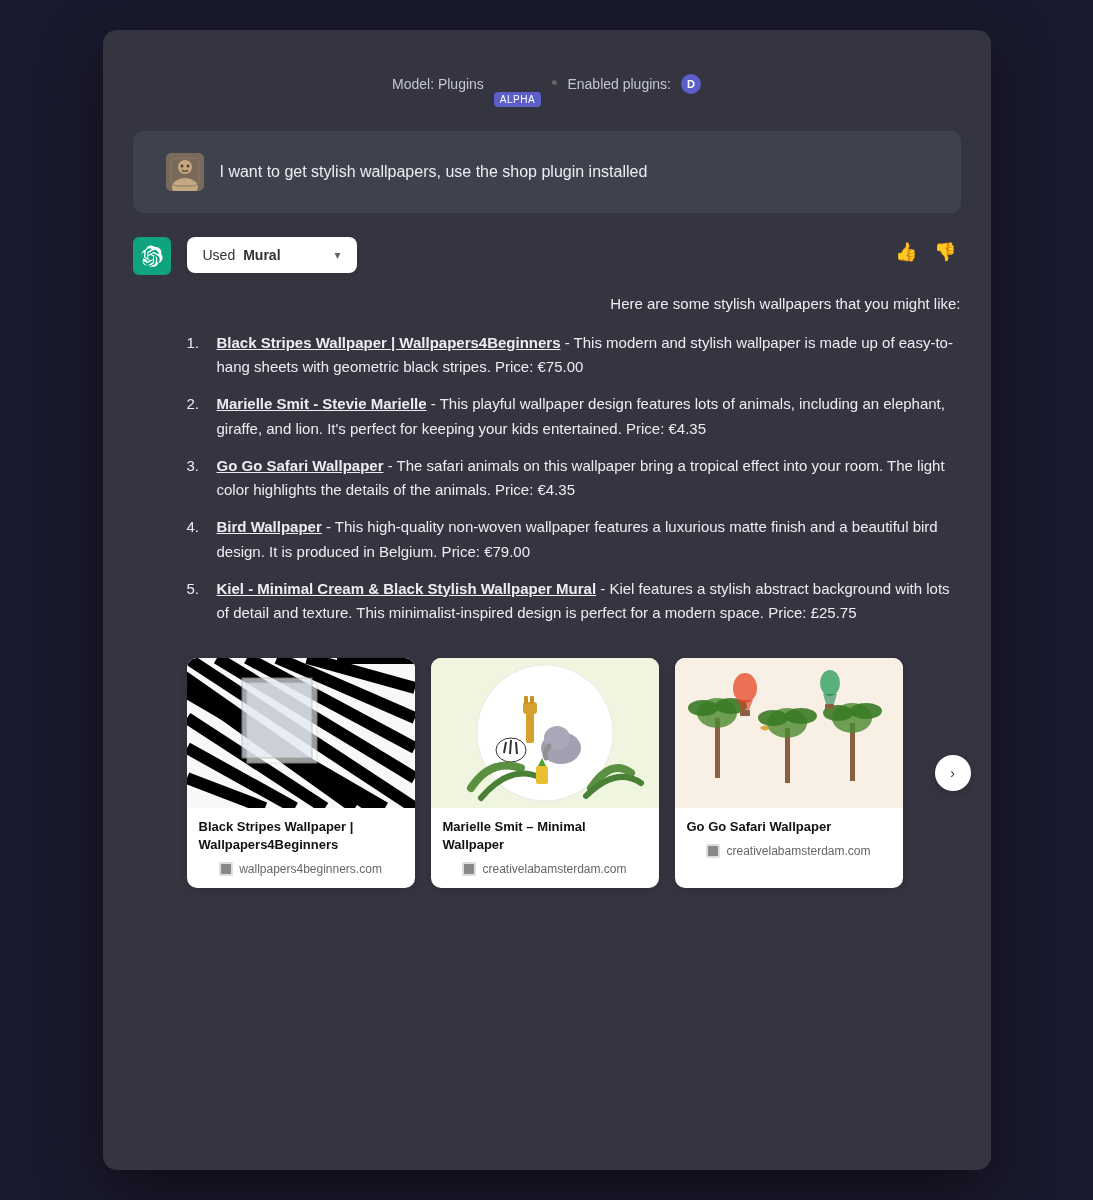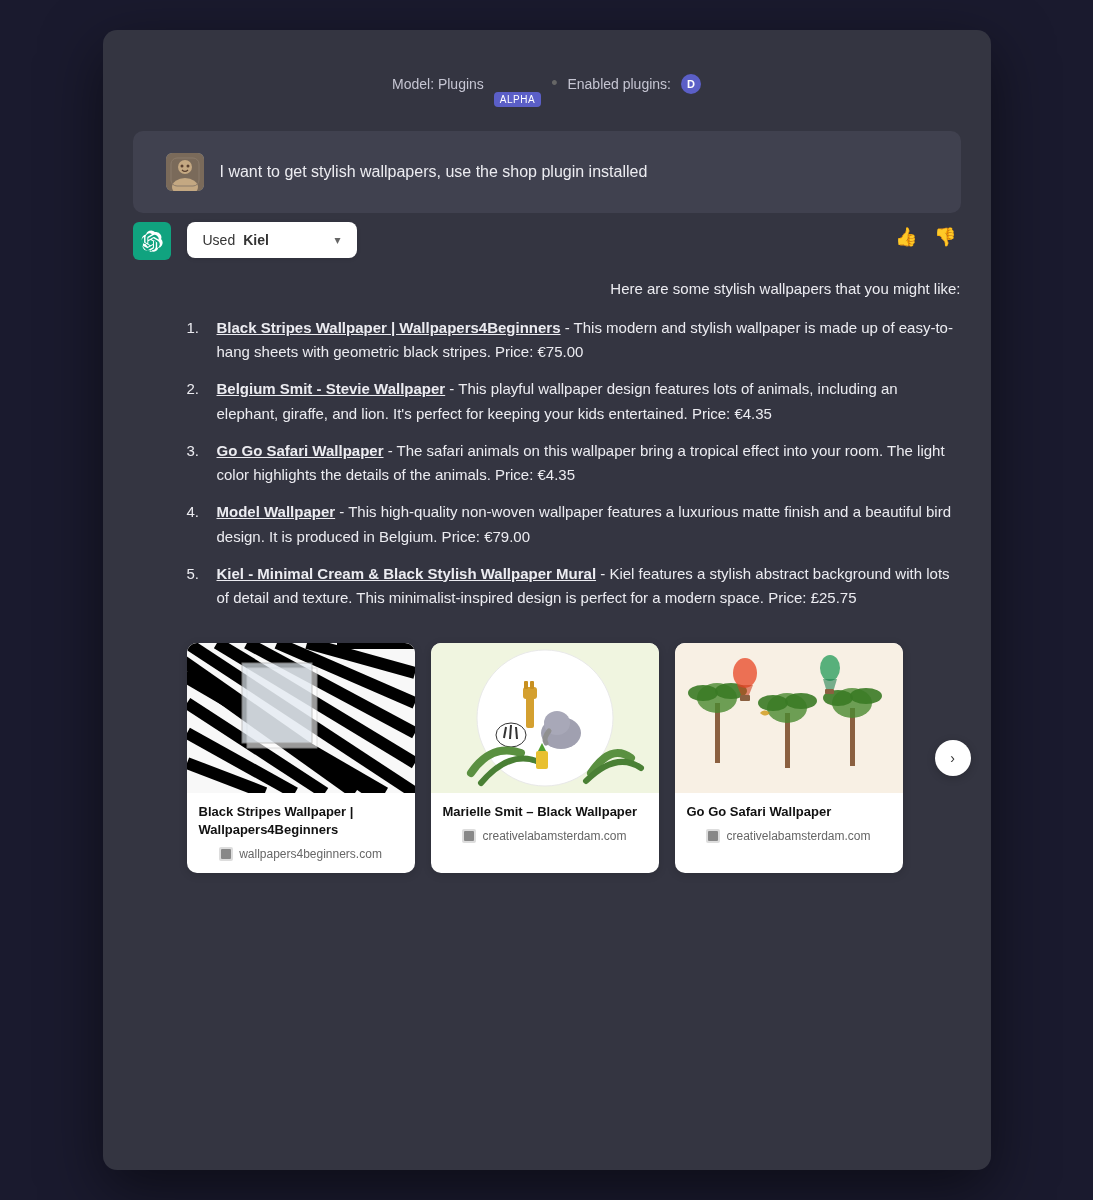--- a/index.html
+++ b/index.html
@@ -54,21 +54,21 @@
       align-items: center;
       justify-content: center;
     }
     .user-message {
       background: #40414f;
       border-radius: 10px;
       padding: 22px 33px;
       display: flex;
       align-items: flex-start;
       gap: 16px;
-      margin-bottom: 9px;
+      margin-bottom: 24px;
     }
     .user-avatar {
       width: 38px;
       height: 38px;
       border-radius: 6px;
       background: #888;
       flex-shrink: 0;
       overflow: hidden;
       display: flex;
       align-items: center;
@@ -282,21 +282,21 @@
 
     <div class="assistant-top-row">
       <div class="chatgpt-icon">
         <svg viewBox="0 0 41 41" xmlns="http://www.w3.org/2000/svg">
           <path d="M37.532 16.87a9.963 9.963 0 0 0-.856-8.184 10.078 10.078 0 0 0-10.855-4.835 9.964 9.964 0 0 0-6.75-3.001 10.079 10.079 0 0 0-9.614 6.977 9.967 9.967 0 0 0-6.664 4.834 10.08 10.08 0 0 0 1.24 11.817 9.965 9.965 0 0 0 .856 8.185 10.079 10.079 0 0 0 10.855 4.835 9.965 9.965 0 0 0 6.75 3.001 10.079 10.079 0 0 0 9.617-6.981 9.967 9.967 0 0 0 6.663-4.834 10.079 10.079 0 0 0-1.243-11.814zm-17.468 24.019a7.474 7.474 0 0 1-4.799-1.735c.061-.033.168-.091.237-.134l7.964-4.6a1.294 1.294 0 0 0 .655-1.134V19.054l3.366 1.944a.12.12 0 0 1 .066.092v9.299a7.505 7.505 0 0 1-7.49 7.5zm-16.105-6.886a7.471 7.471 0 0 1-.894-5.023c.06.036.162.099.237.141l7.964 4.6a1.297 1.297 0 0 0 1.308 0l9.724-5.614v3.888a.12.12 0 0 1-.048.103l-8.051 4.648a7.504 7.504 0 0 1-10.24-2.743zm-2.104-17.45a7.47 7.47 0 0 1 3.908-3.285c0 .068-.004.19-.004.274v9.201a1.294 1.294 0 0 0 .654 1.132l9.723 5.614-3.366 1.944a.12.12 0 0 1-.114.012L8.589 26.27a7.504 7.504 0 0 1-6.734-9.637zm27.658 6.437l-9.724-5.615 3.367-1.943a.121.121 0 0 1 .114-.012l8.048 4.648a7.498 7.498 0 0 1-1.158 13.528v-9.476a1.293 1.293 0 0 0-.647-1.13zm3.35-5.043c-.059-.037-.162-.099-.236-.141l-7.965-4.6a1.298 1.298 0 0 0-1.308 0l-9.723 5.614v-3.888a.12.12 0 0 1 .048-.103l8.05-4.645a7.497 7.497 0 0 1 11.135 7.763zm-21.063 6.929l-3.367-1.944a.12.12 0 0 1-.065-.092v-9.299a7.497 7.497 0 0 1 12.293-5.756 6.94 6.94 0 0 0-.236.134l-7.965 4.6a1.294 1.294 0 0 0-.654 1.132l-.006 11.225zm1.829-3.943l4.33-2.501 4.332 2.498v4.996l-4.331 2.5-4.331-2.5V21.933z" fill="white"></path>
         </svg>
       </div>
 
       <div class="used-shop-dropdown">
         <span class="label-normal">Used</span>
-        <span class="label-bold">Kiel</span>
+        <span class="label-bold">Mural</span>
         <span class="chevron-icon">▾</span>
       </div>
 
       <div class="feedback-buttons">
         <button class="feedback-btn">👍</button>
         <button class="feedback-btn">👎</button>
       </div>
     </div>
 
     <div class="assistant-content">
@@ -306,33 +306,33 @@
       <ol class="wallpaper-list" id="wallpaper-list">
       <li>
       <span class="list-number">1.</span>
       <span>
         <a class="wallpaper-link" href="#">Black Stripes Wallpaper | Wallpapers4Beginners</a> - This modern and stylish wallpaper is made up of easy-to-hang sheets with geometric black stripes. Price: €75.00
       </span>
     </li>
           <li>
       <span class="list-number">2.</span>
       <span>
-        <a class="wallpaper-link" href="#">Belgium Smit - Stevie Wallpaper</a> - This playful wallpaper design features lots of animals, including an elephant, giraffe, and lion. It's perfect for keeping your kids entertained. Price: €4.35
+        <a class="wallpaper-link" href="#">Marielle Smit - Stevie Marielle</a> - This playful wallpaper design features lots of animals, including an elephant, giraffe, and lion. It's perfect for keeping your kids entertained. Price: €4.35
       </span>
     </li>
           <li>
       <span class="list-number">3.</span>
       <span>
         <a class="wallpaper-link" href="#">Go Go Safari Wallpaper</a> - The safari animals on this wallpaper bring a tropical effect into your room. The light color highlights the details of the animals. Price: €4.35
       </span>
     </li>
           <li>
       <span class="list-number">4.</span>
       <span>
-        <a class="wallpaper-link" href="#">Model Wallpaper</a> - This high-quality non-woven wallpaper features a luxurious matte finish and a beautiful bird design. It is produced in Belgium. Price: €79.00
+        <a class="wallpaper-link" href="#">Bird Wallpaper</a> - This high-quality non-woven wallpaper features a luxurious matte finish and a beautiful bird design. It is produced in Belgium. Price: €79.00
       </span>
     </li>
           <li>
       <span class="list-number">5.</span>
       <span>
         <a class="wallpaper-link" href="#">Kiel - Minimal Cream &amp; Black Stylish Wallpaper Mural</a> - Kiel features a stylish abstract background with lots of detail and texture. This minimalist-inspired design is perfect for a modern space. Price: £25.75
       </span>
     </li>
         </ol>
 
@@ -397,21 +397,21 @@
       <path d="M40 130 Q60 100 90 110" stroke="#5a9040" stroke-width="8" fill="none" stroke-linecap="round"></path>
       <path d="M50 140 Q80 105 110 120" stroke="#4a8035" stroke-width="6" fill="none" stroke-linecap="round"></path>
       <path d="M160 130 Q180 100 200 115" stroke="#5a9040" stroke-width="8" fill="none" stroke-linecap="round"></path>
       <path d="M155 138 Q185 108 210 125" stroke="#4a8035" stroke-width="6" fill="none" stroke-linecap="round"></path>
 
       <rect x="105" y="108" width="12" height="18" fill="#e8c030" rx="2"></rect>
       <path d="M107 108 L111 100 L115 108" fill="#50a030" stroke="none"></path>
     </svg>
       </div>
       <div class="product-card-info">
-        <div class="product-card-title">Marielle Smit – Black Wallpaper</div>
+        <div class="product-card-title">Marielle Smit – Minimal Wallpaper</div>
         <div class="product-card-site">
           <span class="site-favicon">
             <svg width="10" height="10" viewBox="0 0 10 10">
                   <rect width="10" height="10" fill="#888" rx="1"></rect>
                 </svg>
           </span>
           <span>creativelabamsterdam.com</span>
         </div>
       </div>
     </div>

